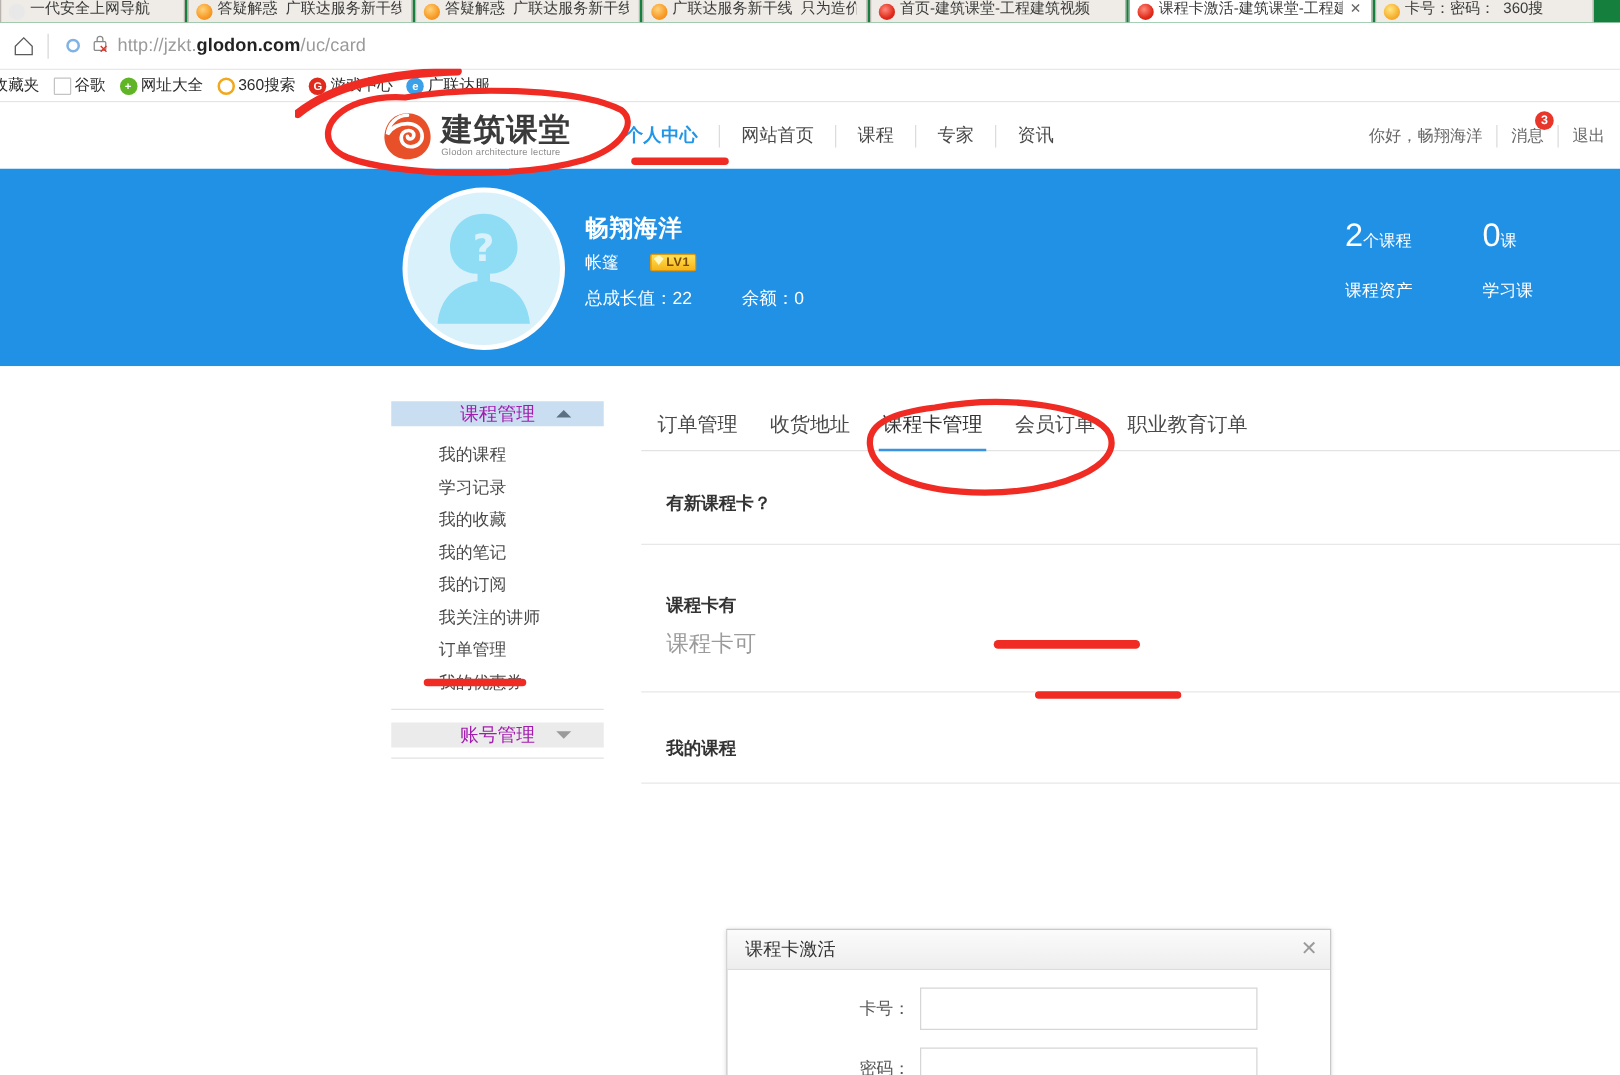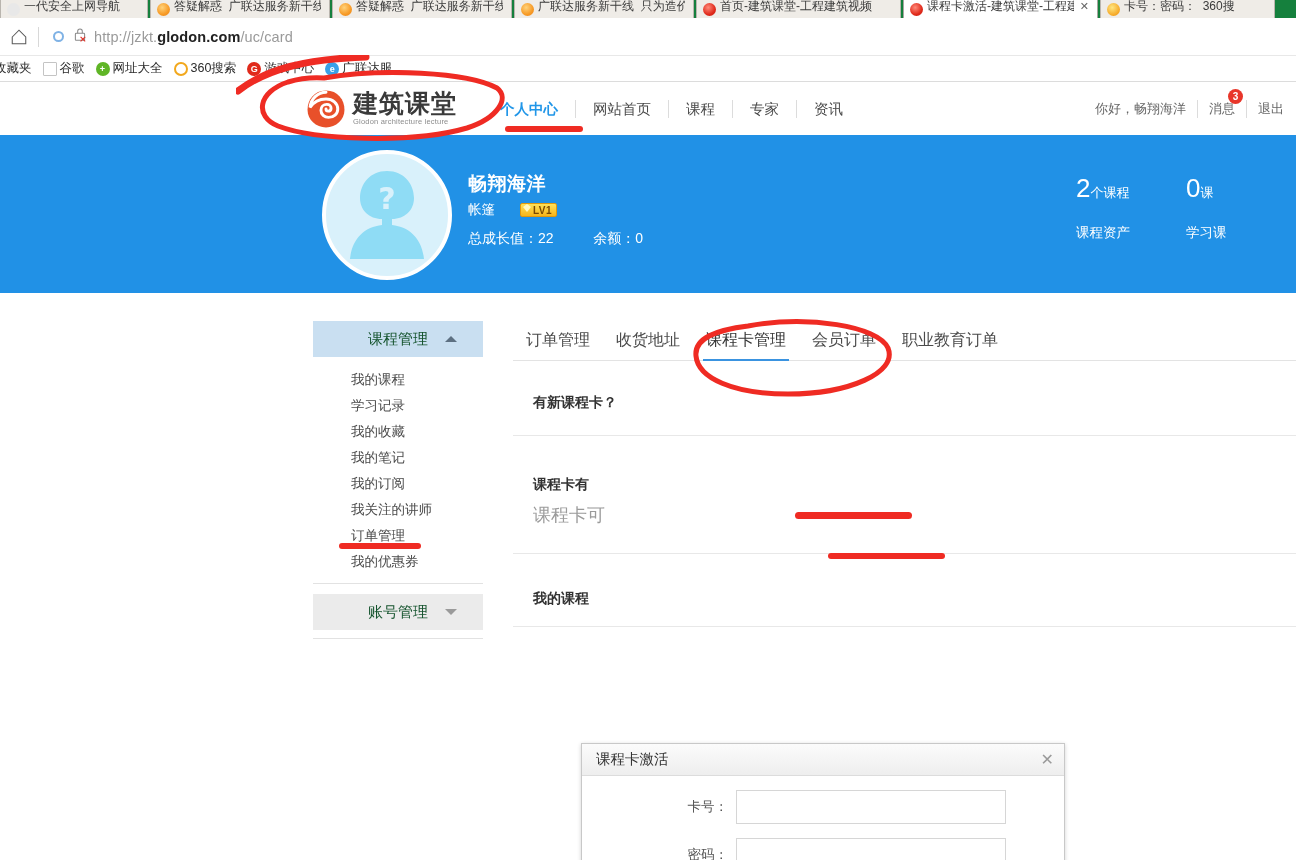--- a/index.html
+++ b/index.html
@@ -205,23 +205,23 @@
   .metric-num { font-size: 26px; line-height: 34px; }
   .metric-num .unit { font-size: 13px; }
   .metric-label { font-size: 13.5px; margin-top: 14px; }
 
   
   #body-area { position: relative; height: 300px; background: #fff; }
 
   
   #sidebar { position: absolute; left: 313px; top: 28px; width: 170px; }
   .side-group-head {
-    height: 36px;
+    height: 20px;
     display: flex; align-items: center; justify-content: center;
-    font-size: 15px; color: #14532d;
+    font-size: 15px; color: #a21caf;
     position: relative;
   }
   .side-group-head.open { background: #c9dff1; }
   .side-group-head.closed { background: #ebebeb; }
   .caret { position: absolute; right: 26px; width: 0; height: 0; }
   .caret.up { border-left: 6px solid transparent; border-right: 6px solid transparent; border-bottom: 6px solid #5d7082; }
   .caret.down { border-left: 6px solid transparent; border-right: 6px solid transparent; border-top: 6px solid #9a9a9a; }
   .side-items { padding: 10px 0 8px 0; border-bottom: 1px solid #e2e2e2; }
   .side-item {
     font-size: 13.5px; color: #4a4a4a;

